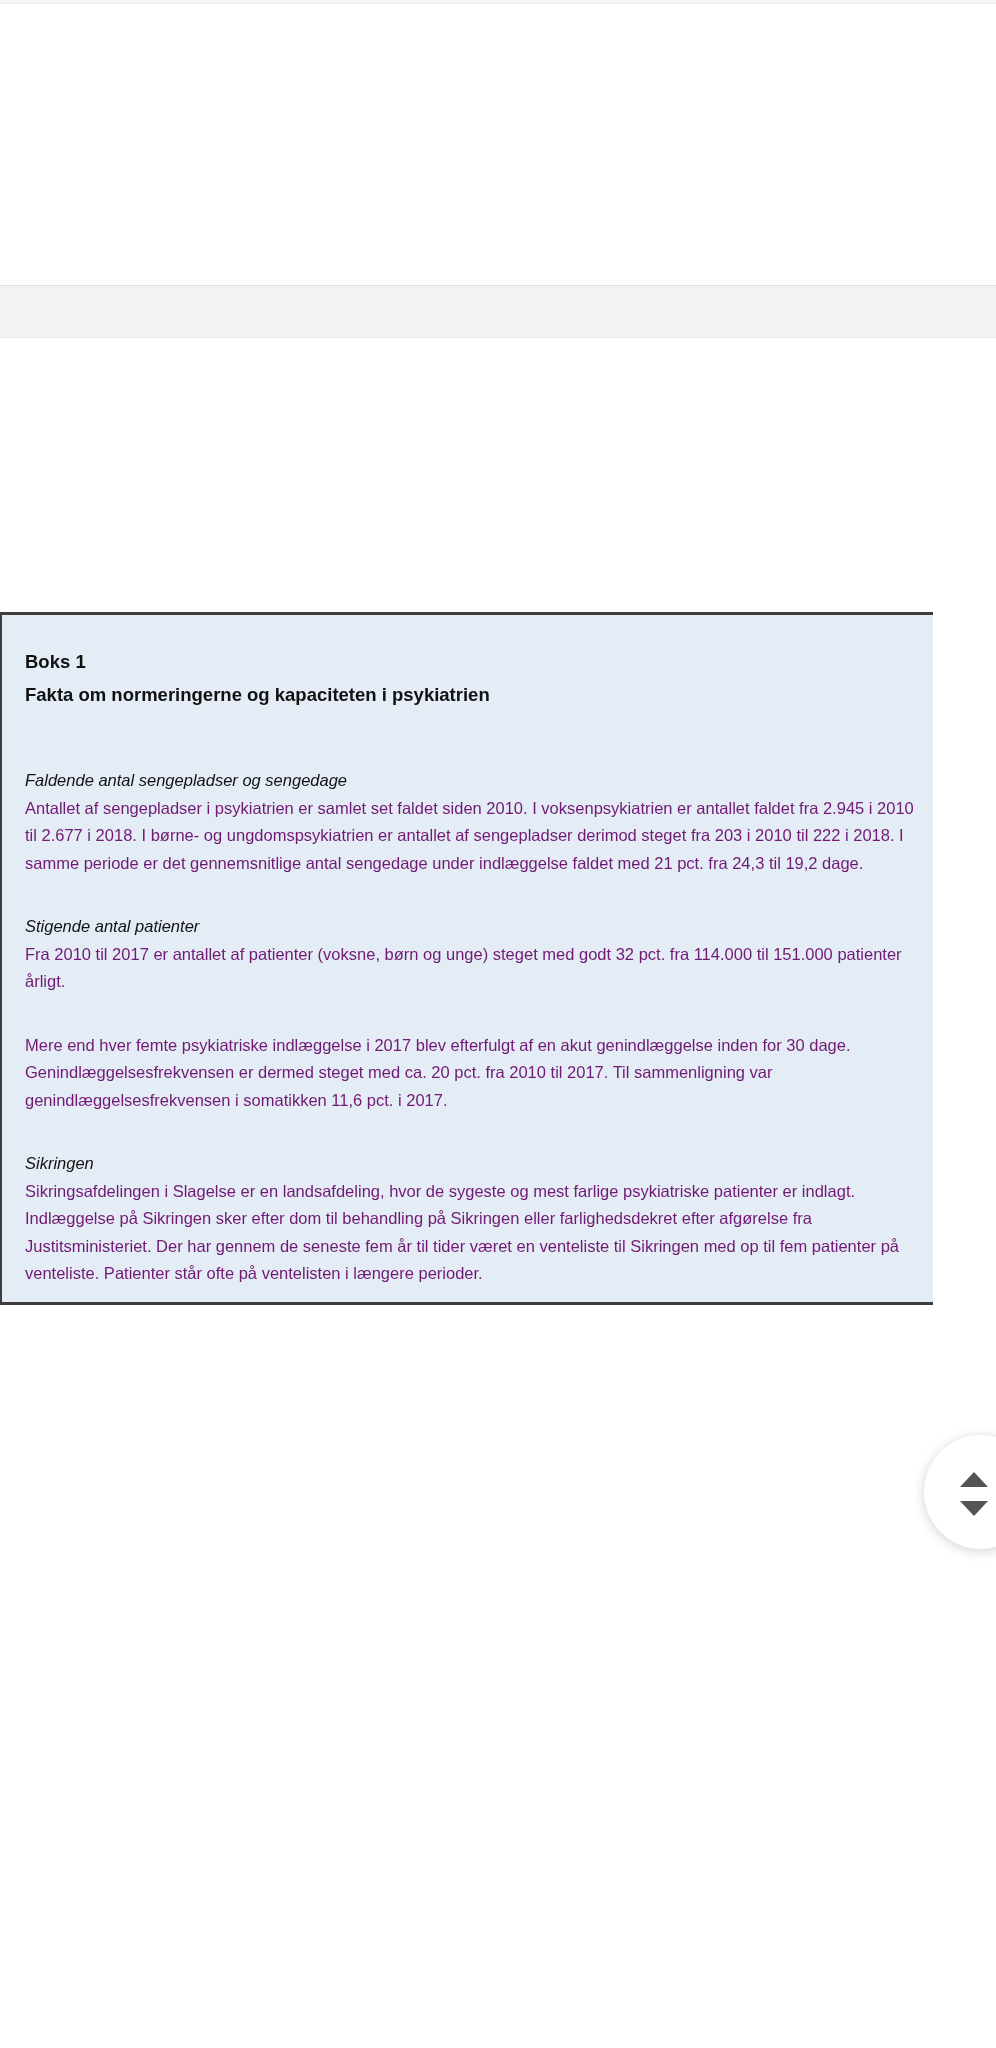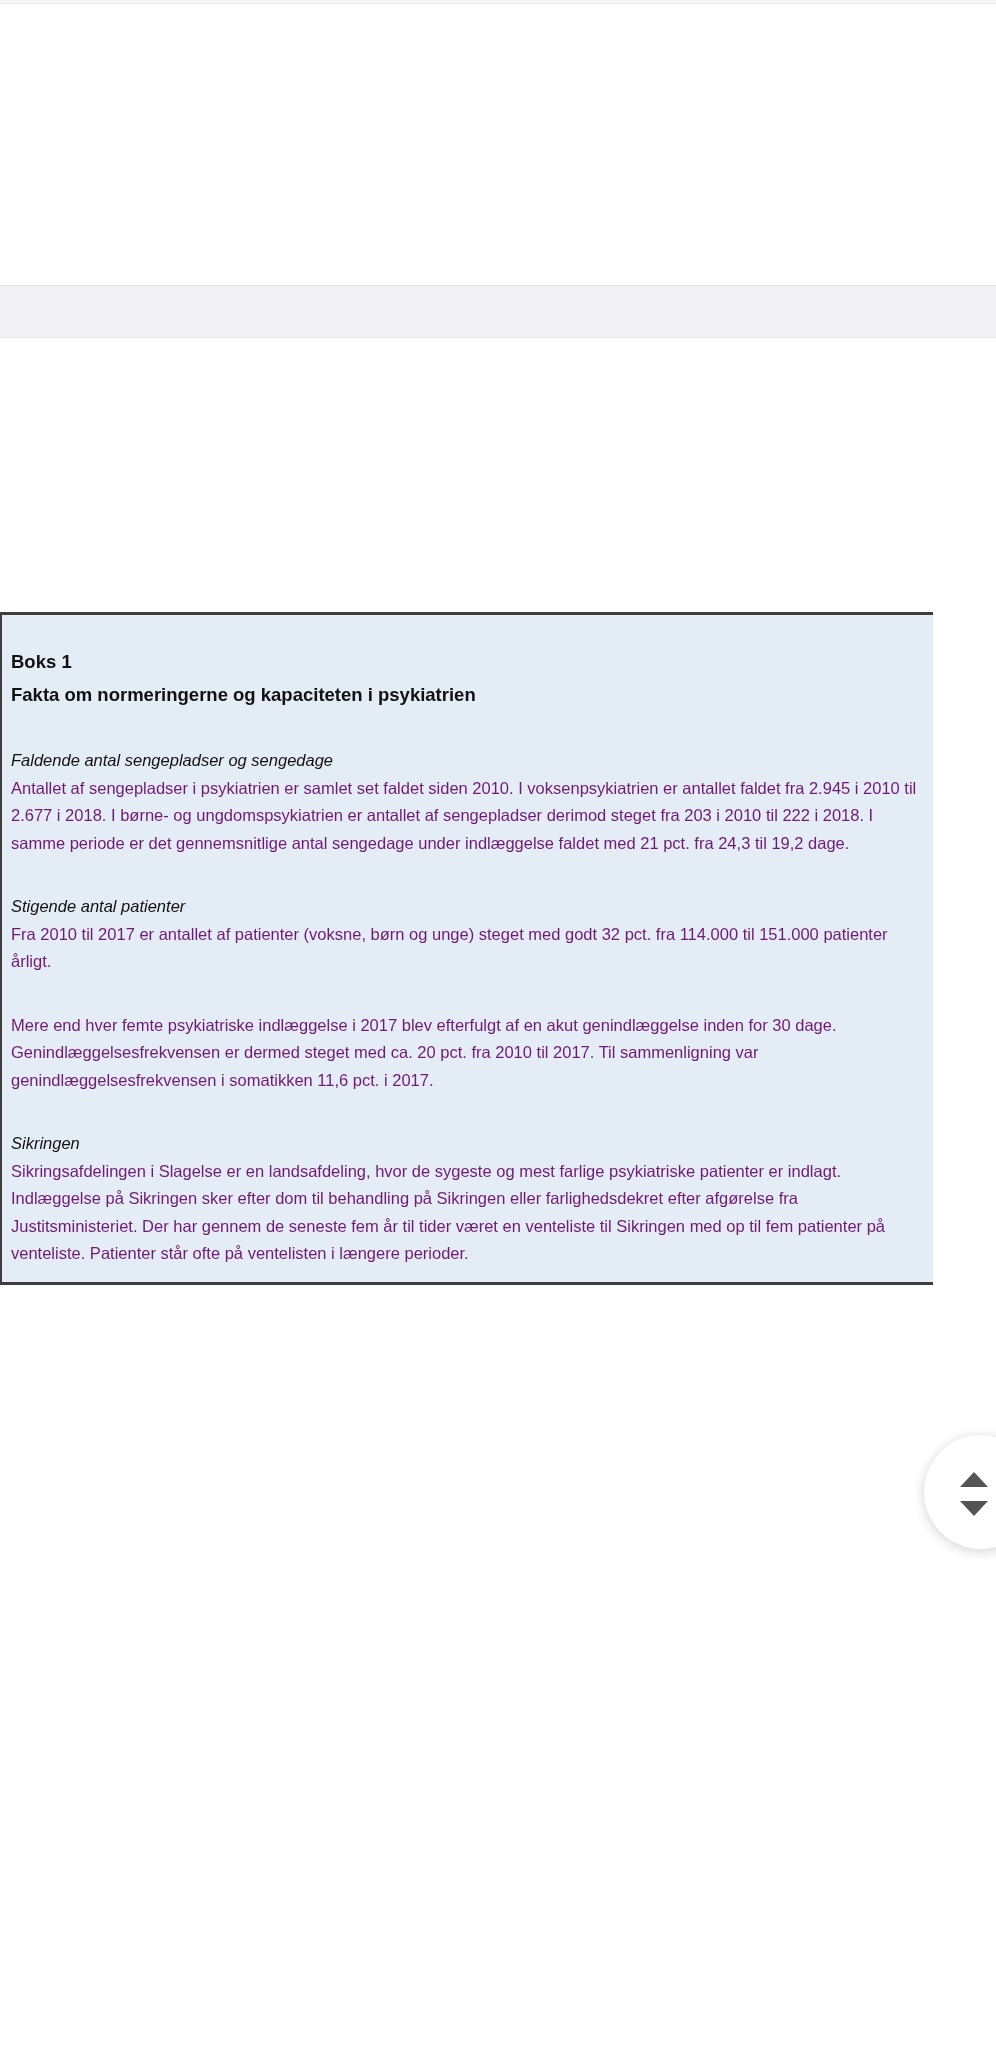--- a/index.html
+++ b/index.html
@@ -29,32 +29,32 @@
   }
   .fact-box {
     position: absolute;
     top: 612px; left: 0;
     width: 933px;
     box-sizing: border-box;
     background: #e4ecf5;
     border-top: 3px solid #3e3e3e;
     border-bottom: 3px solid #3e3e3e;
     border-left: 2px solid #3e3e3e;
-    padding: 30px 14px 14px 9px;
+    padding: 30px 14px 14px 23px;
   }
   .box-header { margin: 0; }
   .box-label, .box-title {
     display: block;
     font-size: 18.5px;
     font-weight: bold;
     line-height: 33px;
     color: #111111;
   }
   .box-section { margin-top: 36px; }
-  .box-section.first { margin-top: 36px; }
+  .box-section.first { margin-top: 56px; }
   .section-heading {
     font-size: 16.5px;
     font-style: italic;
     line-height: 27.5px;
     color: #111111;
   }
   .section-body {
     margin: 0;
     font-size: 16.5px;
     line-height: 27.5px;

